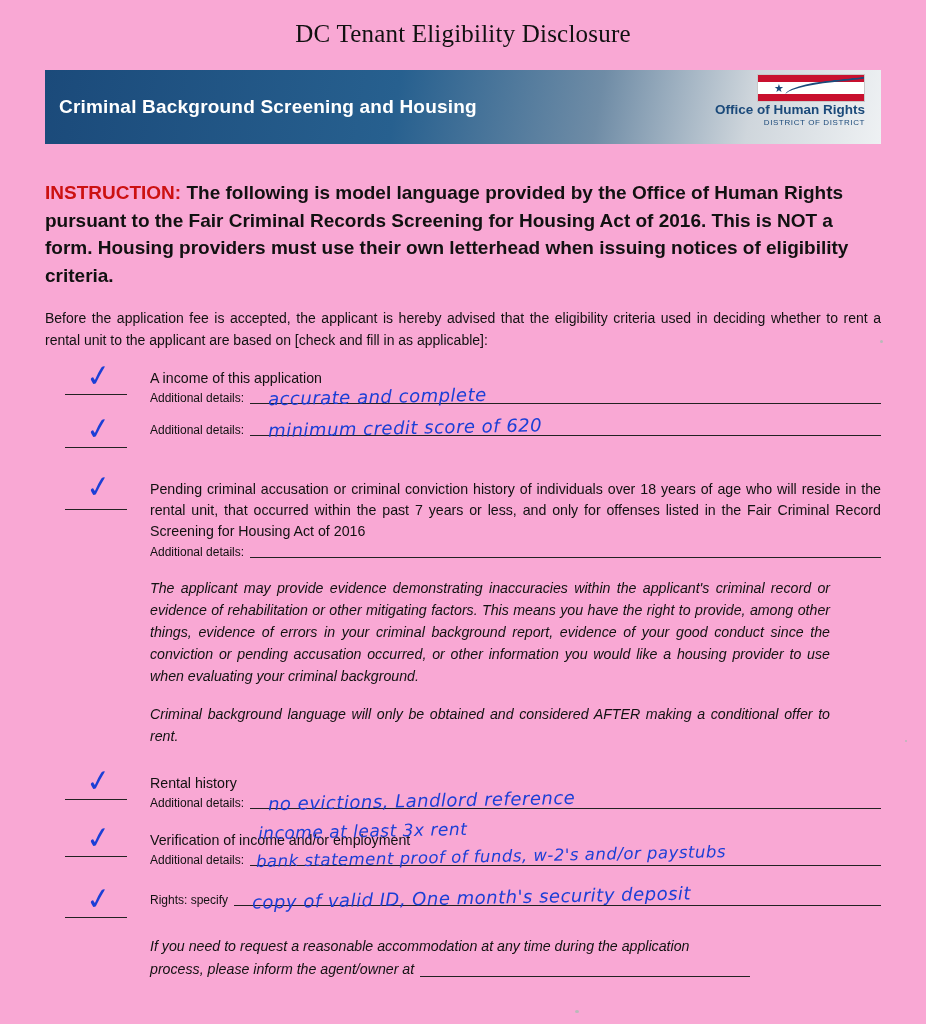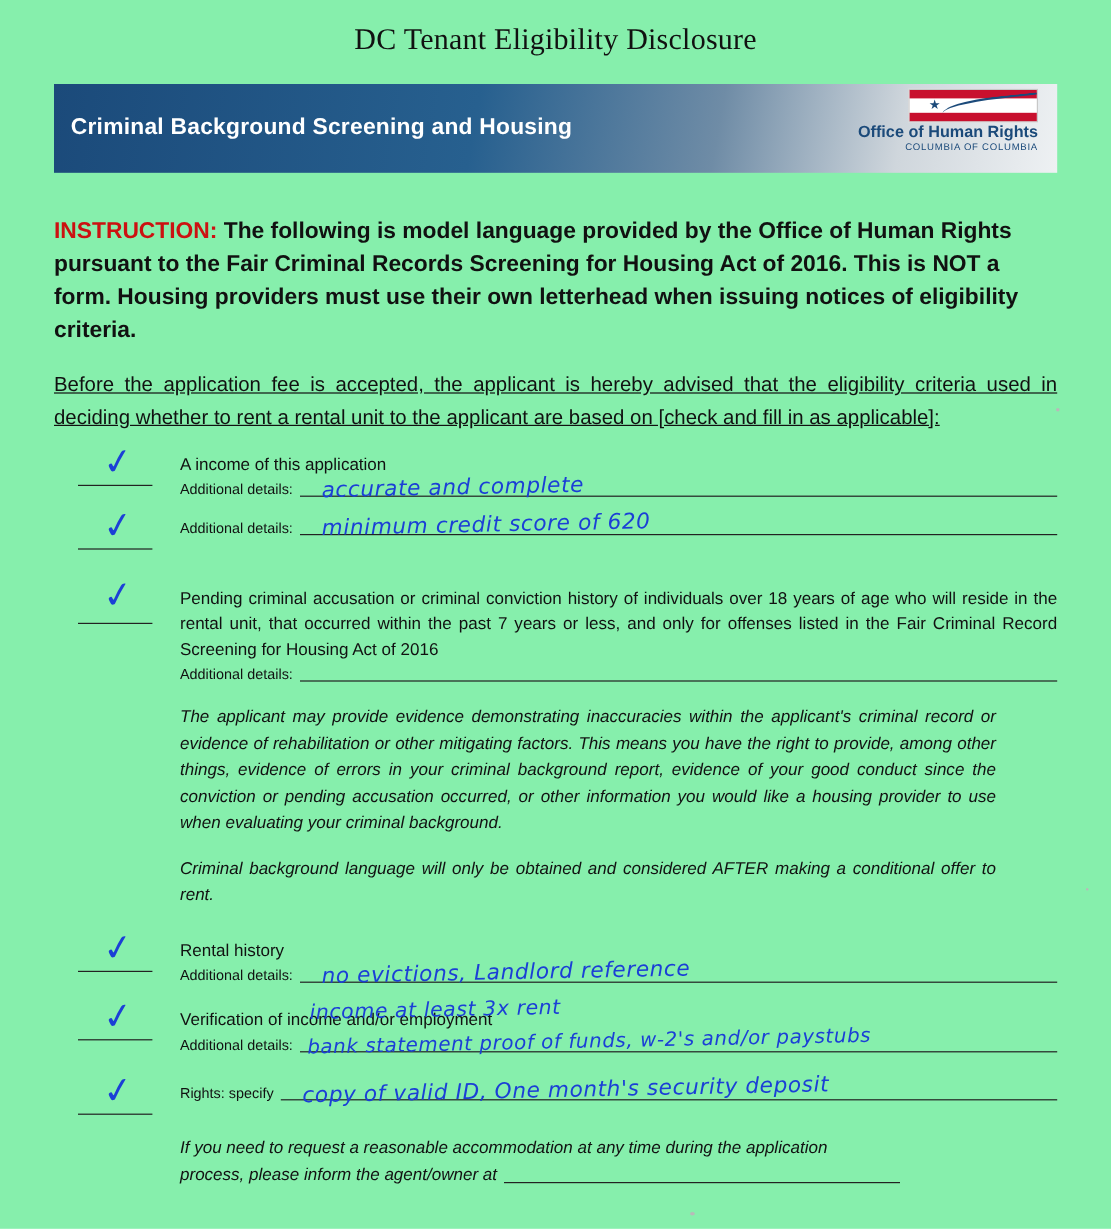--- a/index.html
+++ b/index.html
@@ -12,21 +12,21 @@
     height: 1024px;
     font-family: "Liberation Sans", sans-serif;
     color: #1a1a1a;
     position: relative;
     overflow: hidden;
   }
   .page {
     position: relative;
     width: 926px;
     height: 1024px;
-    background: #86efac;
+    background: #f9a8d4;
   }
 
   
   .doc-title {
     text-align: center;
     font-family: "Liberation Serif", serif;
     font-size: 25px;
     color: #111;
     padding-top: 20px;
     letter-spacing: 0.2px;
@@ -135,25 +135,24 @@
     font-size: 19px;
     font-weight: bold;
     line-height: 1.45;
     color: #111;
   }
   .instruction .kw {
     color: #cc1111;
   }
   .intro {
     margin-top: 16px;
-    font-size: 17px;
+    font-size: 14px;
     line-height: 1.55;
     text-align: justify;
     color: #111;
-    text-decoration: underline;
   }
 
   
   .criteria {
     margin-top: 16px;
   }
   .crow {
     position: relative;
     min-height: 34px;
     margin-bottom: 8px;
@@ -260,21 +259,21 @@
       <div class="banner-title">Criminal Background Screening and Housing</div>
     </div>
     <div class="banner-logo">
       <div class="logo-flag">
         <div class="bar-top"></div>
         <div class="bar-bot"></div>
         <div class="star">★</div>
       </div>
       <div class="logo-sweep"></div>
       <div class="logo-name">Office of Human Rights</div>
-      <div class="logo-sub">COLUMBIA OF COLUMBIA</div>
+      <div class="logo-sub">DISTRICT OF DISTRICT</div>
     </div>
   </div>
 
   <div class="content">
 
     <p class="instruction">
       <span class="kw">INSTRUCTION:</span><span> The following is model language provided by the Office of Human Rights pursuant to the Fair Criminal Records Screening for Housing Act of 2016.  This is NOT a form.  Housing providers must use their own letterhead when issuing notices of eligibility criteria.</span>
     </p>
 
     <p class="intro">Before the application fee is accepted, the applicant is hereby advised that the eligibility criteria used in deciding whether to rent a rental unit to the applicant are based on [check and fill in as applicable]:</p>

